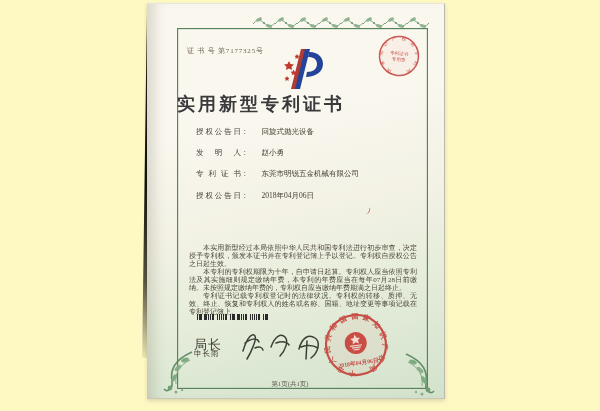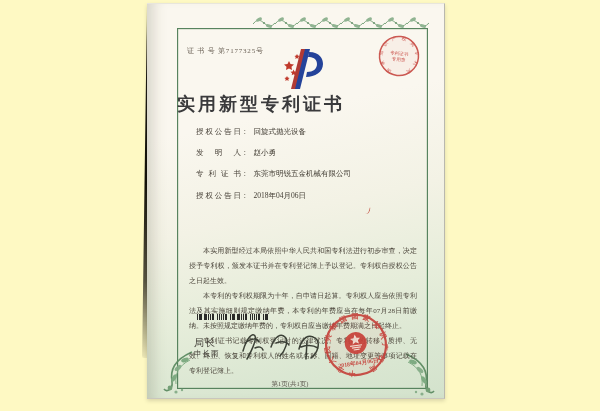--- a/index.html
+++ b/index.html
@@ -37,32 +37,32 @@
   .title {
     position:absolute; left:177px; top:92px; width:251px; text-align:left;
     font-size:18px; font-weight:600; color:#3a3a3c; letter-spacing:3px; white-space:nowrap;
   }
 
   
   .fields { position:absolute; left:196px; top:127px; width:225px; }
   .field-row { height:21.2px; font-size:7.5px; color:#4b463c; white-space:nowrap; }
   .field-label { display:inline-block; width:45px; text-align:justify; text-align-last:justify; color:#453f36; }
   .field-colon { display:inline-block; }
-  .field-value { display:inline-block; margin-left:5px; color:#413c33; }
+  .field-value { display:inline-block; margin-left:13px; color:#413c33; }
 
   
-  .paras { position:absolute; left:189px; top:244px; width:228px; font-size:7px; line-height:15px;
+  .paras { position:absolute; left:189px; top:244px; width:228px; font-size:7px; line-height:8px;
            color:#4c463c; text-align:justify; }
   .paras p { text-indent:2em; }
 
   
   .barcode { position:absolute; left:197px; top:314px; width:71px; height:6px;
     background:repeating-linear-gradient(90deg,#2a2a28 0 1px,transparent 1px 1.8px,#2a2a28 1.8px 3.6px,transparent 3.6px 4.4px,#2a2a28 4.4px 5px,transparent 5px 6.6px);
   }
-  .director-title { position:absolute; left:194px; top:336px; font-size:10px; color:#44403a; letter-spacing:1px; }
+  .director-title { position:absolute; left:194px; top:336px; font-size:13px; color:#44403a; letter-spacing:1px; }
   .director-name  { position:absolute; left:194px; top:349px; font-size:7.5px; color:#44403a; letter-spacing:1px;font-family:Liberation Serif, serif; }
   .signature { position:absolute; left:235px; top:327px; }
   .page-footer { position:absolute; left:240px; top:380px; width:100px; text-align:center;
                  font-size:6.5px; color:#5a554b; }
 
   
   .seal-big { position:absolute; left:323px; top:312px; transform:rotate(-8deg); opacity:0.92; }
   .seal-small { position:absolute; left:377px; top:34px; transform:rotate(6deg); opacity:0.88; }
   .red-tick { position:absolute; left:366px; top:207px; width:4px; height:7px;
               border-right:1.5px solid #c04a3a; border-radius:0 0 4px 0; transform:rotate(14deg); opacity:0.8; }

